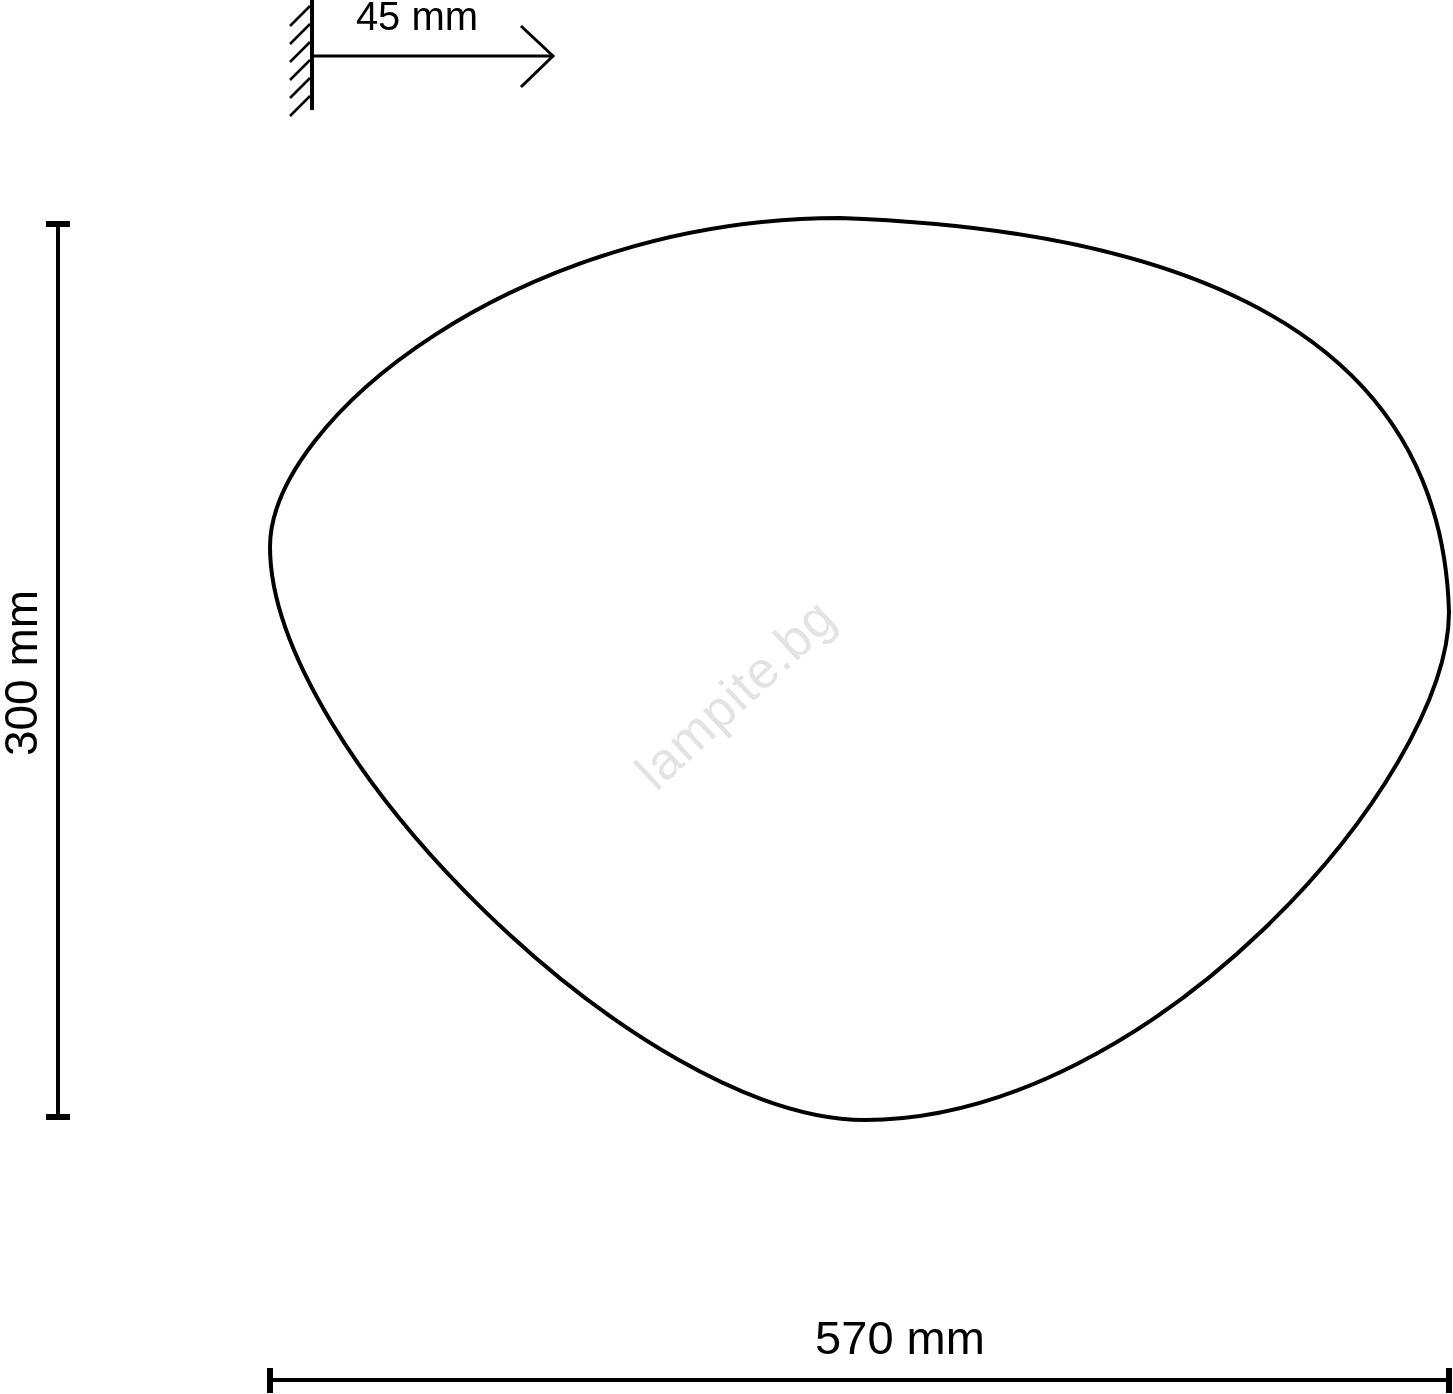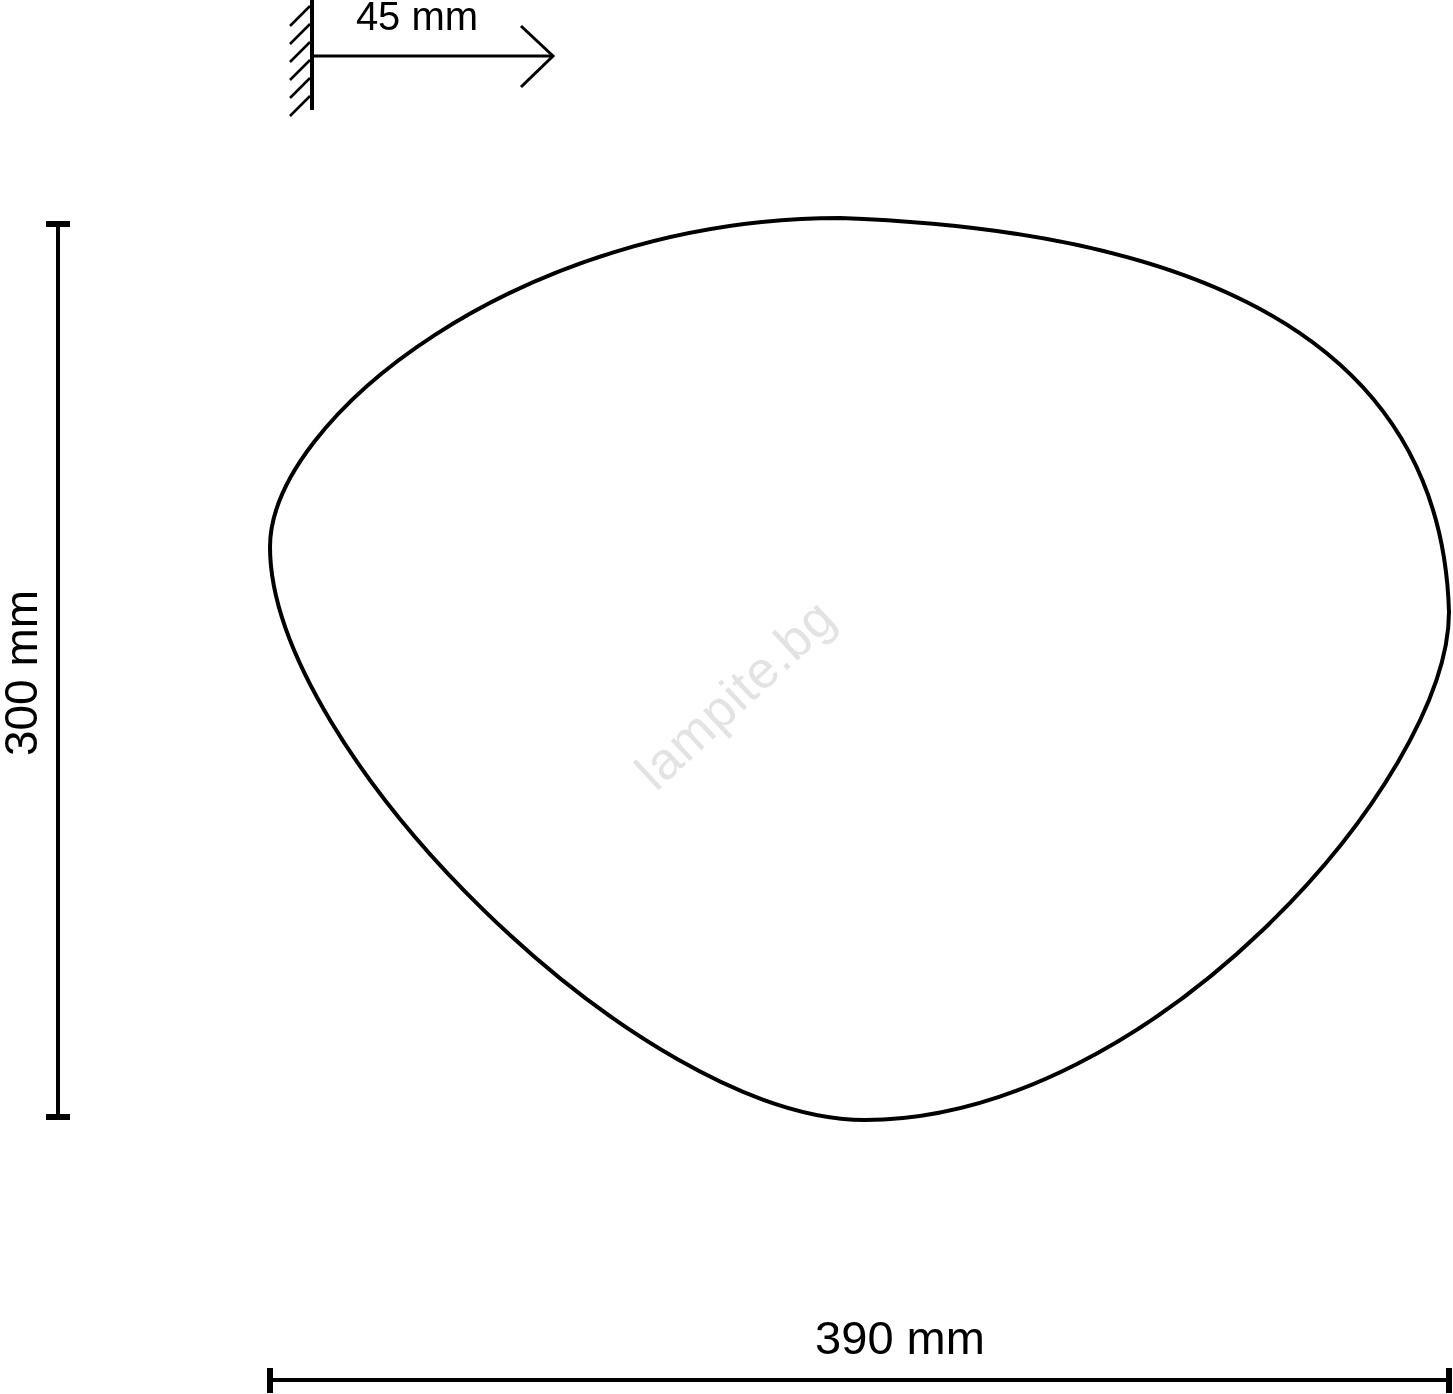--- a/index.html
+++ b/index.html
@@ -98,17 +98,17 @@
       <line x1="270" y1="1380" x2="1449" y2="1380" stroke-width="4"></line>
       <line x1="270" y1="1368" x2="270" y2="1393" stroke-width="6"></line>
       <line x1="1449" y1="1368" x2="1449" y2="1393" stroke-width="6"></line>
     </g>
   </svg>
 
   <div class="dim-label depth">45 mm</div>
 
   <div class="dim-label height">300 mm</div>
 
-  <div class="dim-label width">390 mm</div>
+  <div class="dim-label width">570 mm</div>
 
   <div class="watermark" style="color: rgb(227, 227, 227);">lampite.bg</div>
 
 </div>
 
 </body></html>

